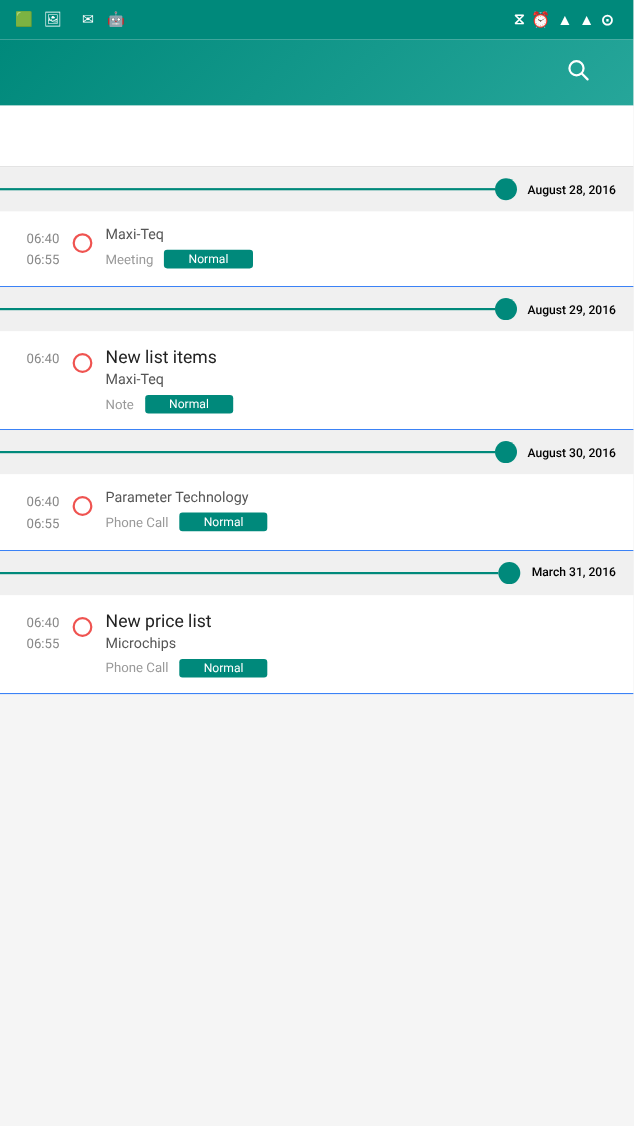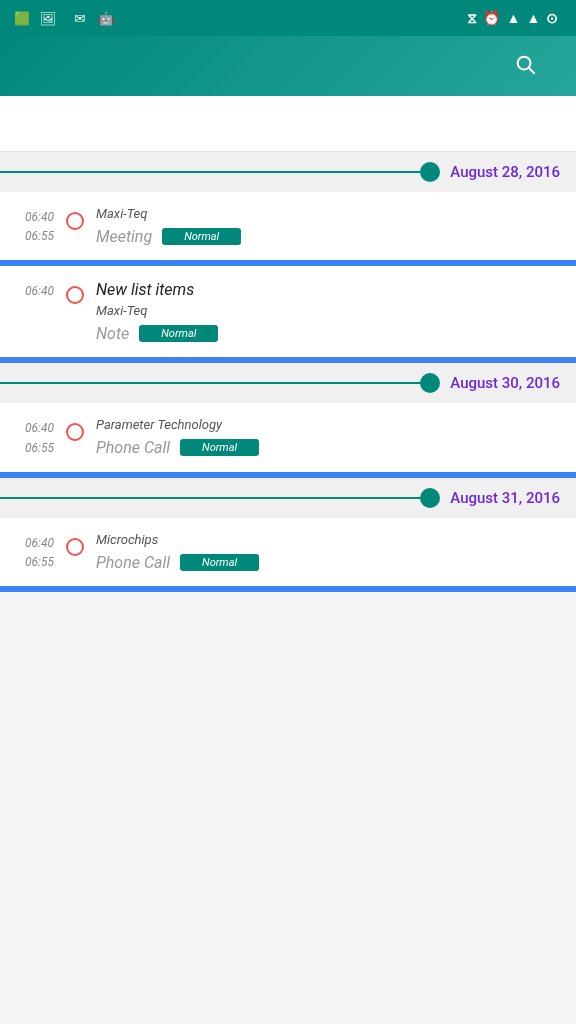--- a/index.html
+++ b/index.html
@@ -100,34 +100,33 @@
 
     
     .section-header {
       background: #f0f0f0;
       padding: 10px 16px 10px 0;
       display: flex;
       align-items: center;
       position: relative;
     }
     .section-date {
-      color: #6d28d9;
-      font-size: 15px;
+      color: #000000;
+      font-size: 11px;
       font-weight: 500;
       white-space: nowrap;
     }
 
     
     .activity-item {
       background: white;
       padding: 14px 16px 14px 16px;
-      border-bottom: 6px solid #3b82f6;
+      border-bottom: 1px solid #3b82f6;
       display: flex;
       gap: 12px;
-      font-style: italic;
     }
     .activity-time {
       display: flex;
       flex-direction: column;
       align-items: flex-end;
       color: #888;
       font-size: 12px;
       min-width: 38px;
       padding-top: 2px;
       line-height: 1.6;
@@ -159,21 +158,21 @@
       font-size: 13px;
       margin-bottom: 6px;
     }
     .activity-meta {
       display: flex;
       align-items: center;
       gap: 10px;
     }
     .activity-type {
       color: #999;
-      font-size: 16px;
+      font-size: 12px;
     }
     .badge {
       background: #00897b;
       color: white;
       font-size: 11px;
       padding: 2px 22px;
       border-radius: 3px;
       font-weight: 400;
     }
 
@@ -257,20 +256,27 @@
       </div>
 
       <div class="activity-content">
         <div class="activity-company">Maxi-Teq</div>
         <div class="activity-meta">
           <span class="activity-type">Meeting</span>
           <span class="badge">Normal</span>
         </div>
       </div>
     </div>
+    <div class="section-header">
+    <div class="timeline-line-container" style="flex:1;">
+      <div class="tl-line"></div>
+      <div class="tl-dot"></div>
+    </div>
+    <span class="section-date">August 29, 2016</span>
+  </div>
     <div class="activity-item">
       <div class="activity-time">
         <span>06:40</span>
 
       </div>
 
       <div class="activity-indicator">
         <span class="circle-outline"></span>
       </div>
 
@@ -306,33 +312,34 @@
           <span class="activity-type">Phone Call</span>
           <span class="badge">Normal</span>
         </div>
       </div>
     </div>
     <div class="section-header">
     <div class="timeline-line-container" style="flex:1;">
       <div class="tl-line"></div>
       <div class="tl-dot"></div>
     </div>
-    <span class="section-date">August 31, 2016</span>
+    <span class="section-date">March 31, 2016</span>
   </div>
     <div class="activity-item">
       <div class="activity-time">
         <span>06:40</span>
         <span>06:55</span>
       </div>
 
       <div class="activity-indicator">
         <span class="circle-outline"></span>
       </div>
 
       <div class="activity-content">
+        <div class="activity-title">New price list</div>
         <div class="activity-company">Microchips</div>
         <div class="activity-meta">
           <span class="activity-type">Phone Call</span>
           <span class="badge">Normal</span>
         </div>
       </div>
     </div>
   </div>
 
 </body></html>

